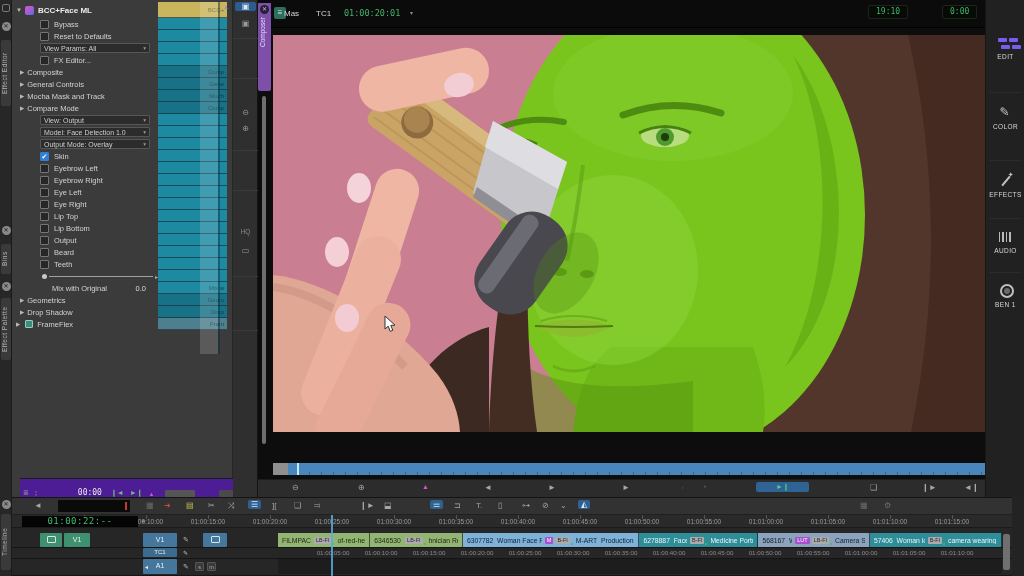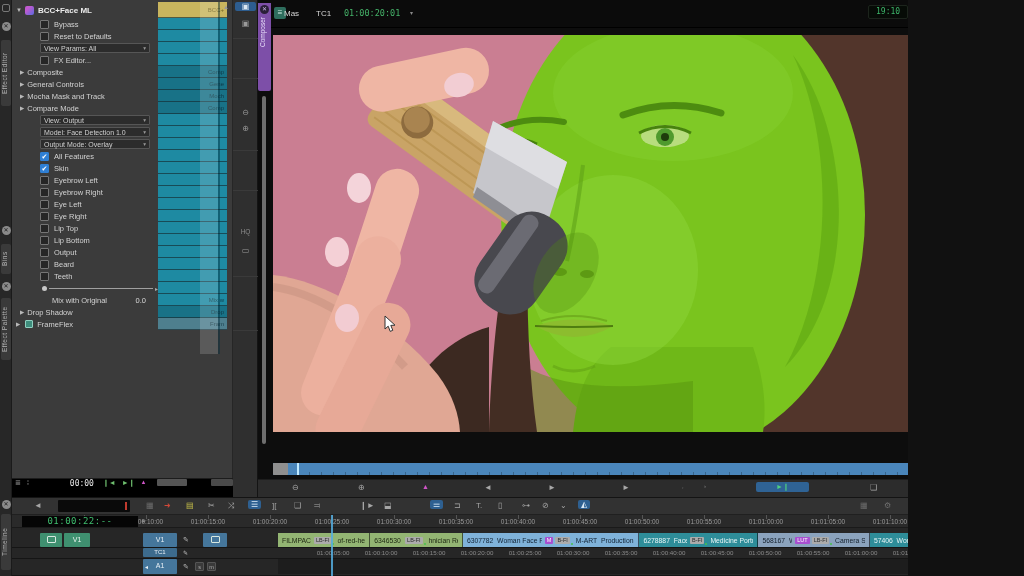--- a/index.html
+++ b/index.html
@@ -1,17 +1,17 @@
 <!DOCTYPE html>
 <html><head>
 <meta charset="utf-8">
 <style>
   html,body{margin:0;padding:0;background:#111;}
   *{box-sizing:border-box;font-family:"Liberation Sans",sans-serif;}
-  #app{position:relative;width:908px;height:576px;background:#1e1e1e;overflow:hidden;}
+  #app{position:relative;width:1024px;height:576px;background:#1e1e1e;overflow:hidden;}
   .mono{font-family:"DejaVu Sans Mono",monospace;}
 
   
   #left-strip{position:absolute;left:0;top:0;width:12px;height:576px;background:#272727;border-right:1px solid #1a1a1a;}
   .vtab{position:absolute;left:1px;width:10px;background:#3a3a3a;border-radius:2px;color:#b3b3b3;
         font-size:6.5px;writing-mode:vertical-rl;transform:rotate(180deg);text-align:center;padding:3px 0;letter-spacing:.5px;}
   .cx{position:absolute;left:1.5px;width:9px;height:9px;border-radius:50%;background:#8a8a8a;color:#1a1a1a;
       font-size:6px;line-height:9px;text-align:center;}
   .topdot{position:absolute;left:2px;top:4px;width:8px;height:8px;border:1px solid #777;border-radius:2px;}
 
@@ -42,22 +42,22 @@
       display:flex;align-items:center;justify-content:space-between;padding:0 3px;color:#cfcfcf;font-size:7px;}
   .dd .da{color:#999;font-size:5.5px;}
   .grp-label{color:#d2d2d2;}
   .knob{width:5px;height:5px;border-radius:50%;background:#c9c9c9;margin-left:30px;flex:none;}
   .sline{height:1px;background:#a0a0a0;width:104px;margin:0 2px;}
   .sarr{color:#aaa;font-size:6px;}
   .vlab{margin-left:40px;}
   .vval{margin-left:auto;margin-right:12px;color:#d8d8d8;}
   .ffic{width:8px;height:8px;background:#3e8d7c;border:1px solid #8fd0c0;border-radius:1px;margin-right:4px;margin-left:2px;}
   .ff .tri{margin-left:4px;}
-  #fx-footer{position:absolute;left:0;top:478px;width:221px;height:19px;background:#000000;border-top:1px solid #1c1c1c;
-             display:flex;align-items:flex-start;font-size:7px;color:#bbb;}
+  #fx-footer{position:absolute;left:8px;top:478px;width:221px;height:19px;background:#4c1d95;border-top:1px solid #1c1c1c;
+             display:flex;align-items:flex-end;font-size:7px;color:#bbb;}
   #fx-footer .ftc{color:#e8e8e8;font-size:8px;margin:0 6px 0 38px;}
   .fic{margin:0 3px;font-size:7px;color:#9c9c9c;}
   .fic.grn{color:#6fc06f;}
   .fic.pnk{color:#d055c8;font-size:6px;}
   .fsb{width:46px;height:7px;background:#555;border-radius:1px;margin-left:8px;}
   .fsb2{width:34px;height:7px;background:#4a4a4a;border-radius:1px;margin-left:24px;}
 
   
   #icon-col{position:absolute;left:233px;top:0;width:25px;height:497px;background:#2f2f2f;border-right:1px solid #141414;}
   .icslot{position:absolute;left:2px;width:21px;text-align:center;color:#9a9a9a;font-size:8px;}
@@ -272,27 +272,20 @@
             <div class="dd">
               <span>Output Mode: Overlay</span>
               <span class="da">▾</span>
             </div>
           </div>
           <div class="p-kf kft1"></div>
         </div>
         <div class="p-row">
           <div class="p-left">
             <span class="cb on">✔</span>
-            <span>All Features</span>
-          </div>
-          <div class="p-kf kft1"></div>
-        </div>
-        <div class="p-row">
-          <div class="p-left">
-            <span class="cb on">✔</span>
             <span>Skin</span>
           </div>
           <div class="p-kf kft1"></div>
         </div>
         <div class="p-row">
           <div class="p-left">
             <span class="cb"></span>
             <span>Eyebrow Left</span>
           </div>
           <div class="p-kf kft1"></div>
@@ -361,20 +354,29 @@
           </div>
           <div class="p-kf kft1"></div>
         </div>
         <div class="p-row">
           <div class="p-left">
             <span class="vlab">Mix with Original</span>
             <span class="vval">0.0</span>
           </div>
           <div class="p-kf kft1">
             <span class="kft">Mix w</span>
+          </div>
+        </div>
+        <div class="p-row">
+          <div class="p-left">
+            <span class="tri">▶</span>
+            <span class="grp-label">Geometrics</span>
+          </div>
+          <div class="p-kf kfg">
+            <span class="kft">Geom</span>
           </div>
         </div>
         <div class="p-row">
           <div class="p-left">
             <span class="tri">▶</span>
             <span class="grp-label">Drop Shadow</span>
           </div>
           <div class="p-kf kfg">
             <span class="kft">Drop</span>
           </div>

